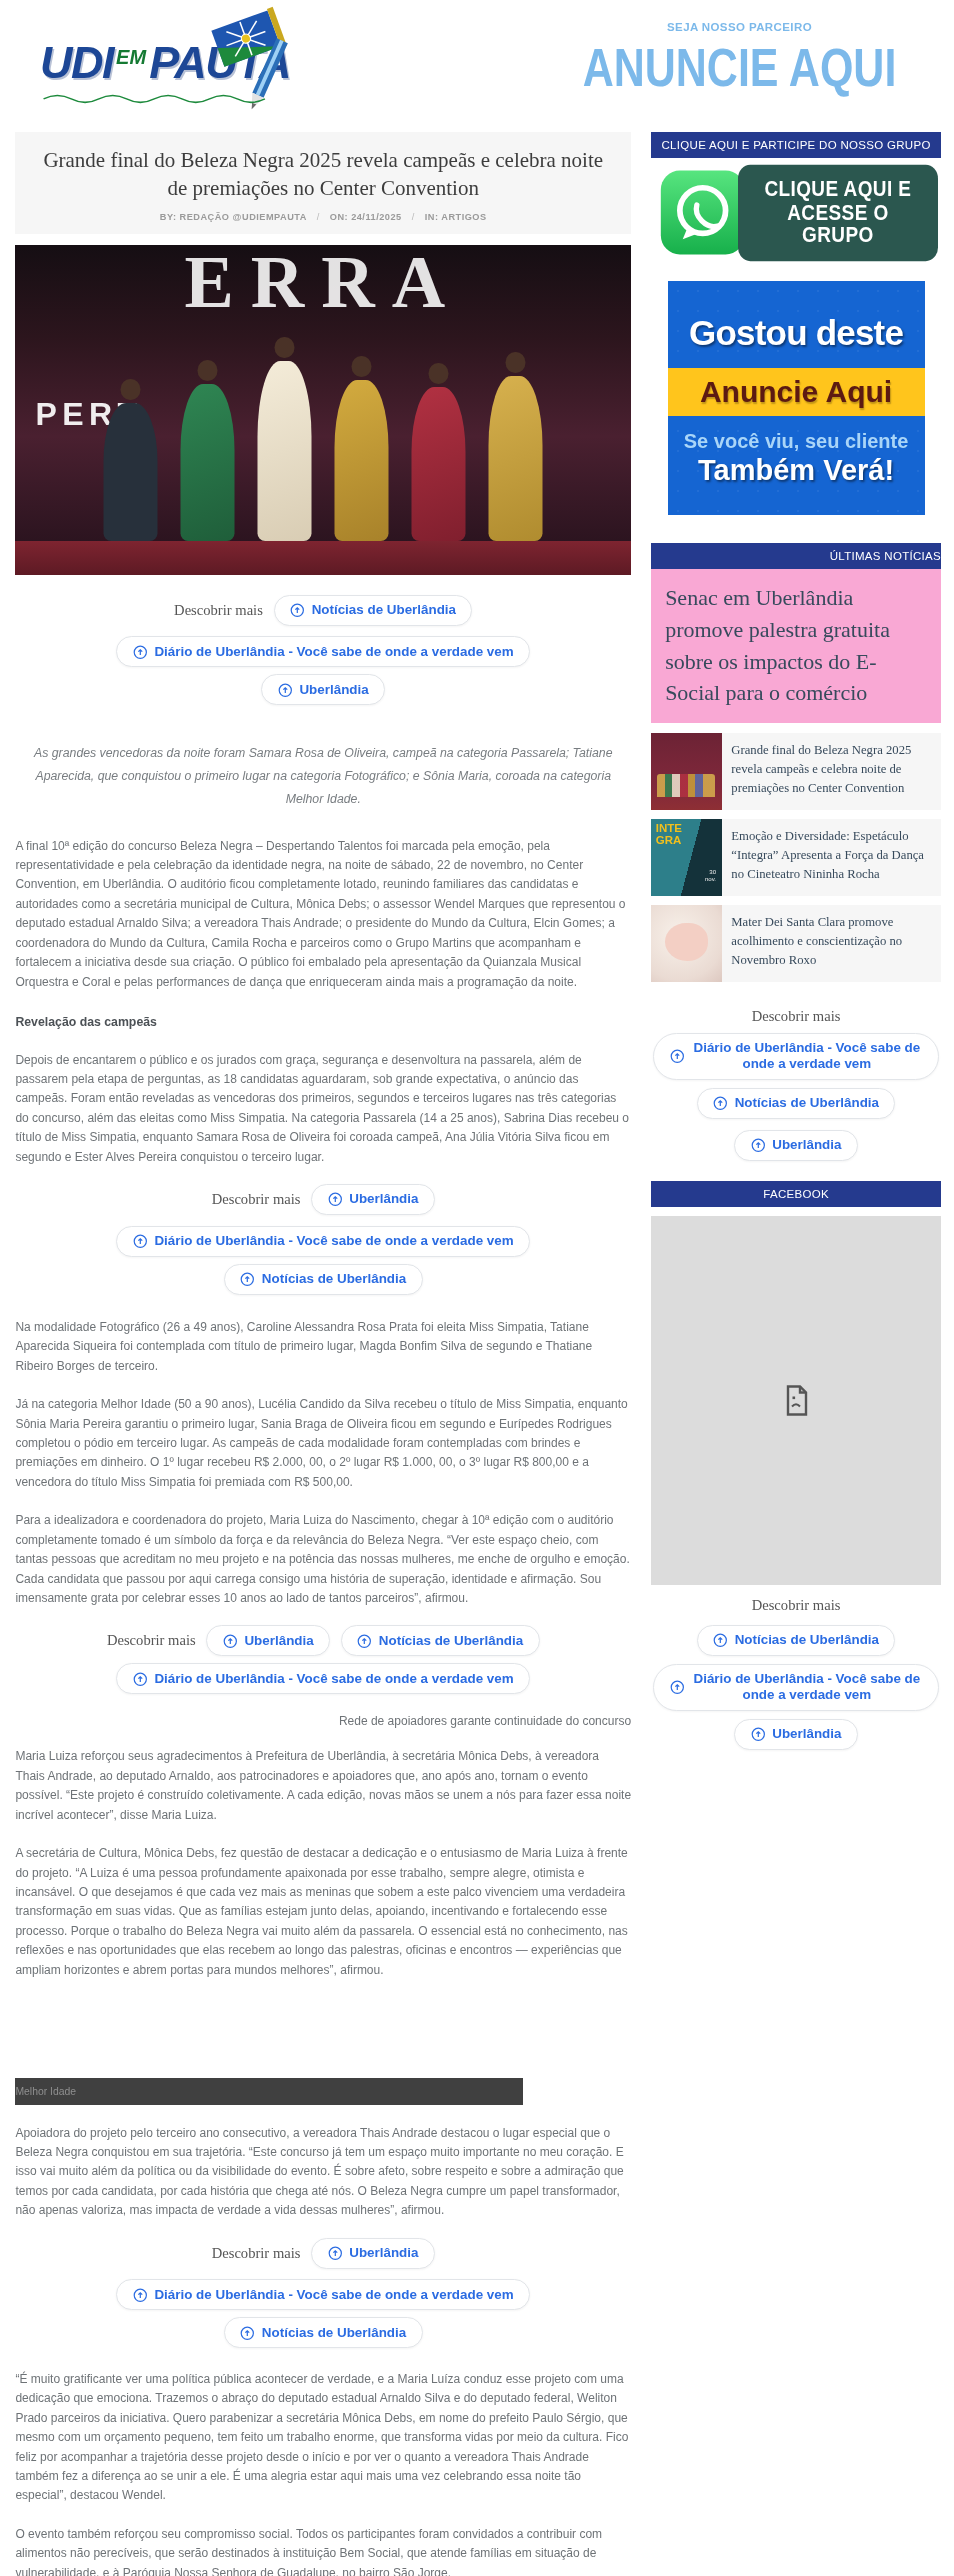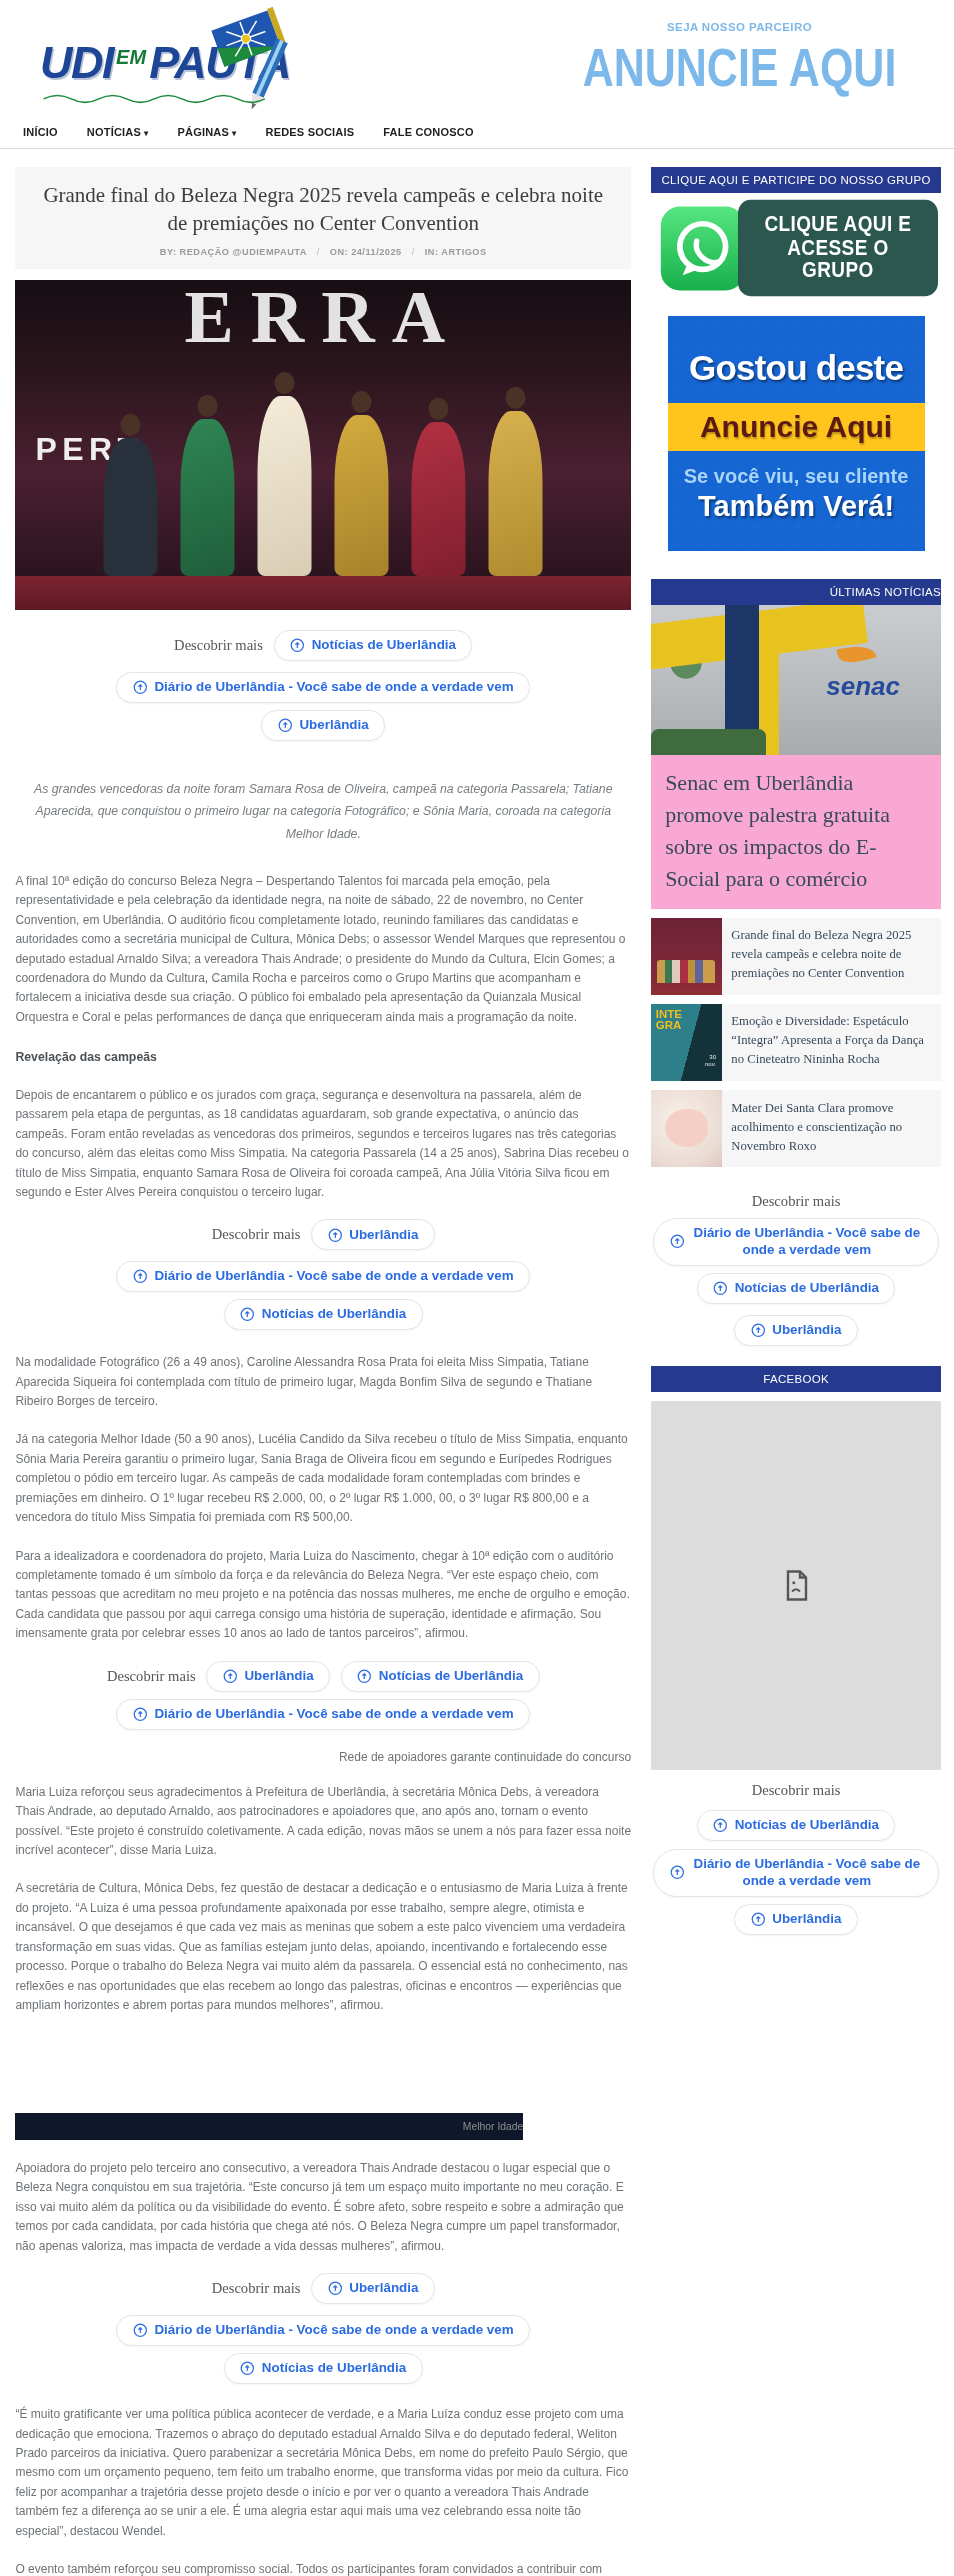--- a/index.html
+++ b/index.html
@@ -47,21 +47,21 @@
   .pill{display:inline-flex;align-items:center;gap:7px;border:0.8px solid #e2e5e9;border-radius:767px;padding:6.1px 15.4px;color:#2b6ce2;font-weight:bold;font-size:13.4px;background:#fff;box-shadow:0 0.8px 2.3px rgba(0,0,0,.05);cursor:pointer;line-height:1.25;}
   .pill svg{flex:none;}
   .pill-row2{margin-top:7px;}
   .pill.center-text{text-align:center;}
 
   .caption{margin:37px 7.7px 0;font-style:italic;text-align:center;font-size:12.3px;color:#787d81;line-height:1.85;}
   .para{margin:19px 0 0;font-size:12px;line-height:1.62;color:#6e7377;}
   .subhead-bold{margin-top:23px;font-weight:bold;color:#4c5156;font-size:12.3px;}
   .subhead{margin-top:20px;font-size:12px;color:#6e7377;text-align:right;}
   .missing-image-space{height:84px;}
-  .fig-caption{width:508px;background:#0f172a;text-align:right;color:#8f8f8f;font-size:10.4px;padding:7.7px 0;margin-top:14px;}
+  .fig-caption{width:508px;background:#404040;text-align:left;color:#8f8f8f;font-size:10.4px;padding:7.7px 0;margin-top:14px;}
 
   
   .side-header{background:#253a8e;color:#fff;text-align:center;font-size:11.5px;font-weight:500;padding:7px 0;letter-spacing:0.3px;}
   .wa-banner{display:flex;align-items:center;padding:7.7px 3.1px 3.1px 6.1px;cursor:pointer;}
   .wa-cta{background:#2b574f;color:#fff;border-radius:12.3px;padding:12.3px 14px;font-weight:800;font-size:19px;text-align:center;line-height:1.08;letter-spacing:0.4px;margin-left:-10.8px;transform:scaleY(1.12);}
   .ad{width:257px;margin:17px auto 0;background:#1565d2;background-image:radial-gradient(rgba(255,255,255,.06) 1.5px,transparent 1.5px);background-size:20px 20px;text-align:center;padding:32px 0 28px;cursor:pointer;}
   .ad-line1{color:#fff;font-weight:800;font-size:35px;letter-spacing:-0.8px;text-shadow:1.5px 2.3px 2.3px rgba(0,0,0,.45);}
   .ad-line2{color:#fff;font-weight:800;font-size:41px;letter-spacing:-0.8px;text-shadow:1.5px 2.3px 2.3px rgba(0,0,0,.45);margin-top:1.5px;}
   .ad-band{background:#ffc51c;color:#5c1a12;font-weight:800;font-size:30px;padding:7px 0;margin:15.4px 0 14px;text-shadow:0.8px 1.5px 1.5px rgba(0,0,0,.25);}
   .ad-line3{color:#a9d5f8;font-size:20px;font-weight:bold;}
@@ -125,27 +125,20 @@
       </svg>
       <svg class="logo-squiggle" width="246" height="12.3" viewBox="0 0 320 16">
         <path d="M2 9 q18 -9 36 0 t36 0 t36 0 t36 0 t36 0 t36 0 t36 0 t36 0" fill="none" stroke="#1d8a3c" stroke-width="2"></path>
       </svg>
     </div>
     <div class="partner">
       <div class="partner-label">SEJA NOSSO PARCEIRO</div>
       <div class="partner-cta">ANUNCIE AQUI</div>
     </div>
   </div>
-  <div class="nav">
-    <span class="nav-item"><span>INÍCIO</span></span>
-    <span class="nav-item"><span>NOTÍCIAS</span><span class="nav-caret">▾</span></span>
-    <span class="nav-item"><span>PÁGINAS</span><span class="nav-caret">▾</span></span>
-    <span class="nav-item"><span>REDES SOCIAIS</span></span>
-    <span class="nav-item"><span>FALE CONOSCO</span></span>
-  </div>
 </div>
 
 <div class="layout">
 
   <div class="main">
 
     <div class="title-card">
       <div class="article-title">Grande final do Beleza Negra 2025 revela campeãs e celebra noite de premiações no Center Convention</div>
       <div class="article-meta">
         <span>BY: REDAÇÃO @UDIEMPAUTA</span>
@@ -348,29 +341,20 @@
 
     <div class="ad">
       <div class="ad-line1">Gostou deste</div>
       <div class="ad-band">Anuncie Aqui</div>
       <div class="ad-line3">Se você viu, seu cliente</div>
       <div class="ad-line4">Também Verá!</div>
     </div>
 
     <div class="side-header mt36">ÚLTIMAS NOTÍCIAS</div>
 
-    <div class="feat-img">
-      <div class="feat-palm"></div>
-      <div class="feat-beam"></div>
-      <div class="feat-column"></div>
-      <div class="feat-pillar"></div>
-      <div class="feat-hedge"></div>
-      <div class="feat-swoosh"></div>
-      <div class="feat-brand">senac</div>
-    </div>
     <div class="feat-title">Senac em Uberlândia promove palestra gratuita sobre os impactos do E-Social para o comércio</div>
 
     <div class="news-item">
       <div class="news-thumb thumb-stage">
           <div class="stage-dots"></div>
         </div>
       <div class="news-title">Grande final do Beleza Negra 2025 revela campeãs e celebra noite de premiações no Center Convention</div>
     </div>
 
     <div class="news-item">

